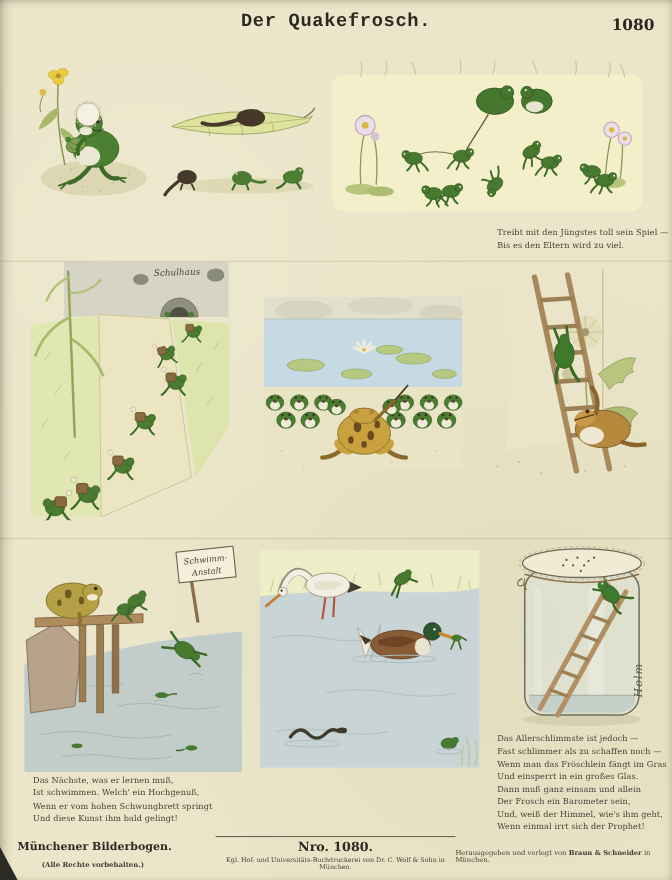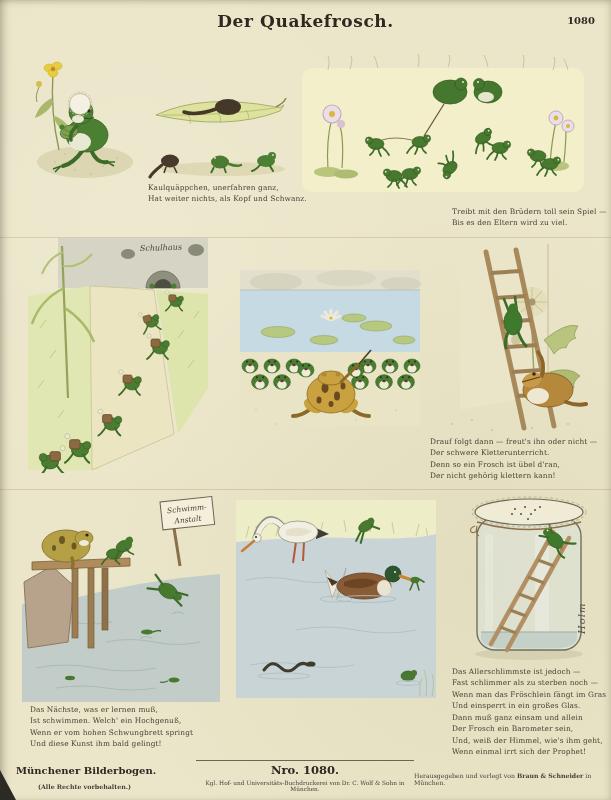--- a/index.html
+++ b/index.html
@@ -6,22 +6,22 @@
   .sheet{
     position:relative;width:611px;height:800px;overflow:hidden;
     background:
       radial-gradient(circle at 22% 28%, rgba(255,255,255,0.10), transparent 42%),
       radial-gradient(circle at 78% 72%, rgba(120,105,60,0.07), transparent 50%),
       #ebe6c9;
     box-shadow: inset 7px 0 10px -5px rgba(60,55,40,.38), inset -4px 0 8px -4px rgba(60,55,40,.22), inset 0 5px 9px -5px rgba(60,55,40,.25);
     font-family:"DejaVu Serif", serif;color:#45403a;
   }
   .abs{position:absolute;}
-  .title{top:11px;left:0;width:100%;text-align:center;font-size:17px;font-weight:bold;letter-spacing:.6px;color:#2d2922;}
-  .pagenum{top:15px;right:16px;font-size:10px;font-weight:bold;color:#2d2922;}
+  .title{top:11px;left:0;width:100%;text-align:center;font-size:17px;font-weight:bold;letter-spacing:.6px;color:#2d2922;font-family:Liberation Mono, monospace;}
+  .pagenum{top:15px;right:16px;font-size:14px;font-weight:bold;color:#2d2922;}
   .caption{font-size:7.4px;line-height:1.55;white-space:pre-line;letter-spacing:.1px;color:#474138;}
   .crease{left:0;width:611px;height:1px;background:rgba(130,115,80,.22);}
   .corner-dark{left:0;bottom:0;width:0;height:0;border-left:16px solid #2b2a24;border-top:30px solid transparent;}
   .footer-rule{left:196px;top:760px;width:218px;border-top:1px solid #6b6557;}
   .f-series{left:16px;top:765px;font-size:10px;font-weight:bold;color:#2d2922;}
   .f-rights{left:38px;top:783px;font-size:6.3px;font-weight:bold;}
   .f-number{left:196px;top:763px;width:218px;text-align:center;font-size:11.5px;font-weight:bold;color:#2d2922;}
   .f-printer{left:190px;top:780px;width:230px;text-align:center;font-size:5.8px;}
   .f-publisher{left:414px;top:772px;width:192px;font-size:6.2px;}
   .f-publisher b{font-weight:bold;}
@@ -100,22 +100,20 @@
       <path d="M66,82 l-3,6 M76,82 l2,6" stroke="#3c6b28" stroke-width="1.8"></path>
       <circle cx="67" cy="73" r="0.9" fill="#ece9d2"></circle>
     </g>
     <g>
       <ellipse cx="118" cy="76" rx="9" ry="6" fill="#4b8033"></ellipse>
       <circle cx="124" cy="71" r="4" fill="#4b8033"></circle>
       <circle cx="125" cy="70" r="0.9" fill="#ece9d2"></circle>
       <path d="M112,80 q-4,5 -8,6 M122,81 l3,5" stroke="#3c6b28" stroke-width="2" fill="none" stroke-linecap="round"></path>
     </g>
   </svg>
-  <div class="abs caption" style="left:148px;top:182px">Kaulquäppchen, unerfahren ganz,
-Hat weiter nichts, als Kopf und Schwanz.</div>
 
   <svg class="abs" style="left:298px;top:52px" width="290" height="152" viewBox="0 0 290 152">
     <defs>
       <g id="pf">
         <ellipse cx="0" cy="0" rx="8" ry="5.5" fill="#47792f" stroke="#33551d" stroke-width="0.6"></ellipse>
         <circle cx="7" cy="-3.5" r="3.6" fill="#47792f" stroke="#33551d" stroke-width="0.6"></circle>
         <circle cx="8.3" cy="-4.3" r="0.9" fill="#ece9d2"></circle>
         <path d="M-6,3 q-5,4 -7,8 M1,4 q2,5 5,7 M-2,4 q-1,5 -3,8" stroke="#3c6b28" stroke-width="1.7" fill="none" stroke-linecap="round"></path>
       </g>
     </defs>
@@ -163,21 +161,21 @@
       <path d="M114,88 Q96,84 84,88" stroke="#6b5636" stroke-width="0.8" fill="none"></path>
       <use href="#pf" transform="translate(185,86) rotate(-25)"></use>
       <use href="#pf" transform="translate(202,96)"></use>
       <use href="#pf" transform="translate(152,116) rotate(140)"></use>
       <use href="#pf" transform="translate(96,124) scale(-1,1)"></use>
       <use href="#pf" transform="translate(112,122)"></use>
       <use href="#pf" transform="translate(240,104) scale(-1,1)"></use>
       <use href="#pf" transform="translate(252,112)"></use>
     </g>
   </svg>
-  <div class="abs caption" style="left:452px;top:206px">Treibt mit den Brüdern toll sein Spiel —
+  <div class="abs caption" style="left:452px;top:206px">Treibt mit den Jüngstes toll sein Spiel —
 Bis es den Eltern wird zu viel.</div>
 
   <svg class="abs" style="left:28px;top:238px" width="180" height="235" viewBox="0 0 180 235">
     <defs>
       <g id="sfr">
         <ellipse cx="0" cy="0" rx="7.5" ry="6" fill="#4a7c31" stroke="#365c20" stroke-width="0.6"></ellipse>
         <circle cx="6" cy="-4" r="3.4" fill="#4a7c31" stroke="#365c20" stroke-width="0.5"></circle>
         <rect x="-9" y="-9" width="9" height="8" rx="1.5" fill="#8a6a40" stroke="#64492a" stroke-width="0.7"></rect>
         <path d="M-6,3 q-4,6 -7,8 M3,4 q2,5 5,7" stroke="#3c6b28" stroke-width="1.8" fill="none" stroke-linecap="round"></path>
         <circle cx="-11" cy="-12" r="2.2" fill="#ece9d2" stroke="#b5ae8f" stroke-width="0.5"></circle>
@@ -331,24 +329,20 @@
     <g transform="translate(116,146)">
       <ellipse cx="0" cy="0" rx="25" ry="17" fill="#b5883c" stroke="#7d5a24" stroke-width="0.8"></ellipse>
       <ellipse cx="-10" cy="6" rx="11" ry="8" fill="#eee8d2"></ellipse>
       <ellipse cx="-16" cy="-10" rx="10" ry="7" fill="#c89a48" transform="rotate(-20 -16 -10)"></ellipse>
       <path d="M-26,-8 L-8,-13" stroke="#5a3c16" stroke-width="1.2"></path>
       <circle cx="-14" cy="-16" r="1.8" fill="#3a2a10"></circle>
       <path d="M-6,-14 Q-2,-28 -10,-38" stroke="#8a6428" stroke-width="3.5" fill="none" stroke-linecap="round"></path>
       <path d="M18,12 q10,4 20,2" stroke="#8a6428" stroke-width="4" fill="none" stroke-linecap="round"></path>
     </g>
   </svg>
-  <div class="abs caption" style="left:430px;top:436px">Drauf folgt dann — freut's ihn oder nicht —
-Der schwere Kletterunterricht.
-Denn so ein Frosch ist übel d'ran,
-Der nicht gehörig klettern kann!</div>
 
   <svg class="abs" style="left:22px;top:496px" width="198" height="206" viewBox="0 0 198 206">
     <path d="M0,108 L44,104 Q120,84 198,78 L198,206 L0,206 Z" fill="#c2cdc9"></path>
     <g stroke="#a7b4b0" stroke-width="0.8" fill="none">
       <path d="M10,126 q20,-4 40,0 t40,0"></path>
         <path d="M84,146 q24,-5 48,0 t46,0"></path>
       <path d="M14,172 q30,-6 60,0 t60,0"></path>
         <path d="M34,192 q25,-4 50,0 t50,0"></path>
     </g>
     <path d="M2,86 L30,70 L52,90 L46,146 L6,152 Z" fill="#b7a38c" stroke="#8d7a63" stroke-width="1"></path>
@@ -506,21 +500,21 @@
         <circle cx="76" cy="30" r="1"></circle>
         <circle cx="57" cy="30" r="1"></circle>
       <circle cx="85" cy="23" r="1"></circle>
         <circle cx="73" cy="35" r="1"></circle>
     </g>
     <path d="M22,38 q52,15 104,0" stroke="#8a6f48" stroke-width="1.4" fill="none"></path>
     <path d="M20,42 q-6,2 -4,6 q4,2 6,-2 M22,42 q-2,8 2,10" stroke="#8a6f48" stroke-width="1.1" fill="none"></path>
   </svg>
   <div class="abs signature">Holm</div>
   <div class="abs caption" style="left:452px;top:666px">Das Allerschlimmste ist jedoch —
-Fast schlimmer als zu sterben noch —
+Fast schlimmer als zu schaffen noch —
 Wenn man das Fröschlein fängt im Gras
 Und einsperrt in ein großes Glas.
 Dann muß ganz einsam und allein
 Der Frosch ein Barometer sein,
 Und, weiß der Himmel, wie's ihm geht,
 Wenn einmal irrt sich der Prophet!</div>
 
   <div class="abs footer-rule"></div>
   <div class="abs f-series">Münchener Bilderbogen.</div>
   <div class="abs f-rights">(Alle Rechte vorbehalten.)</div>

